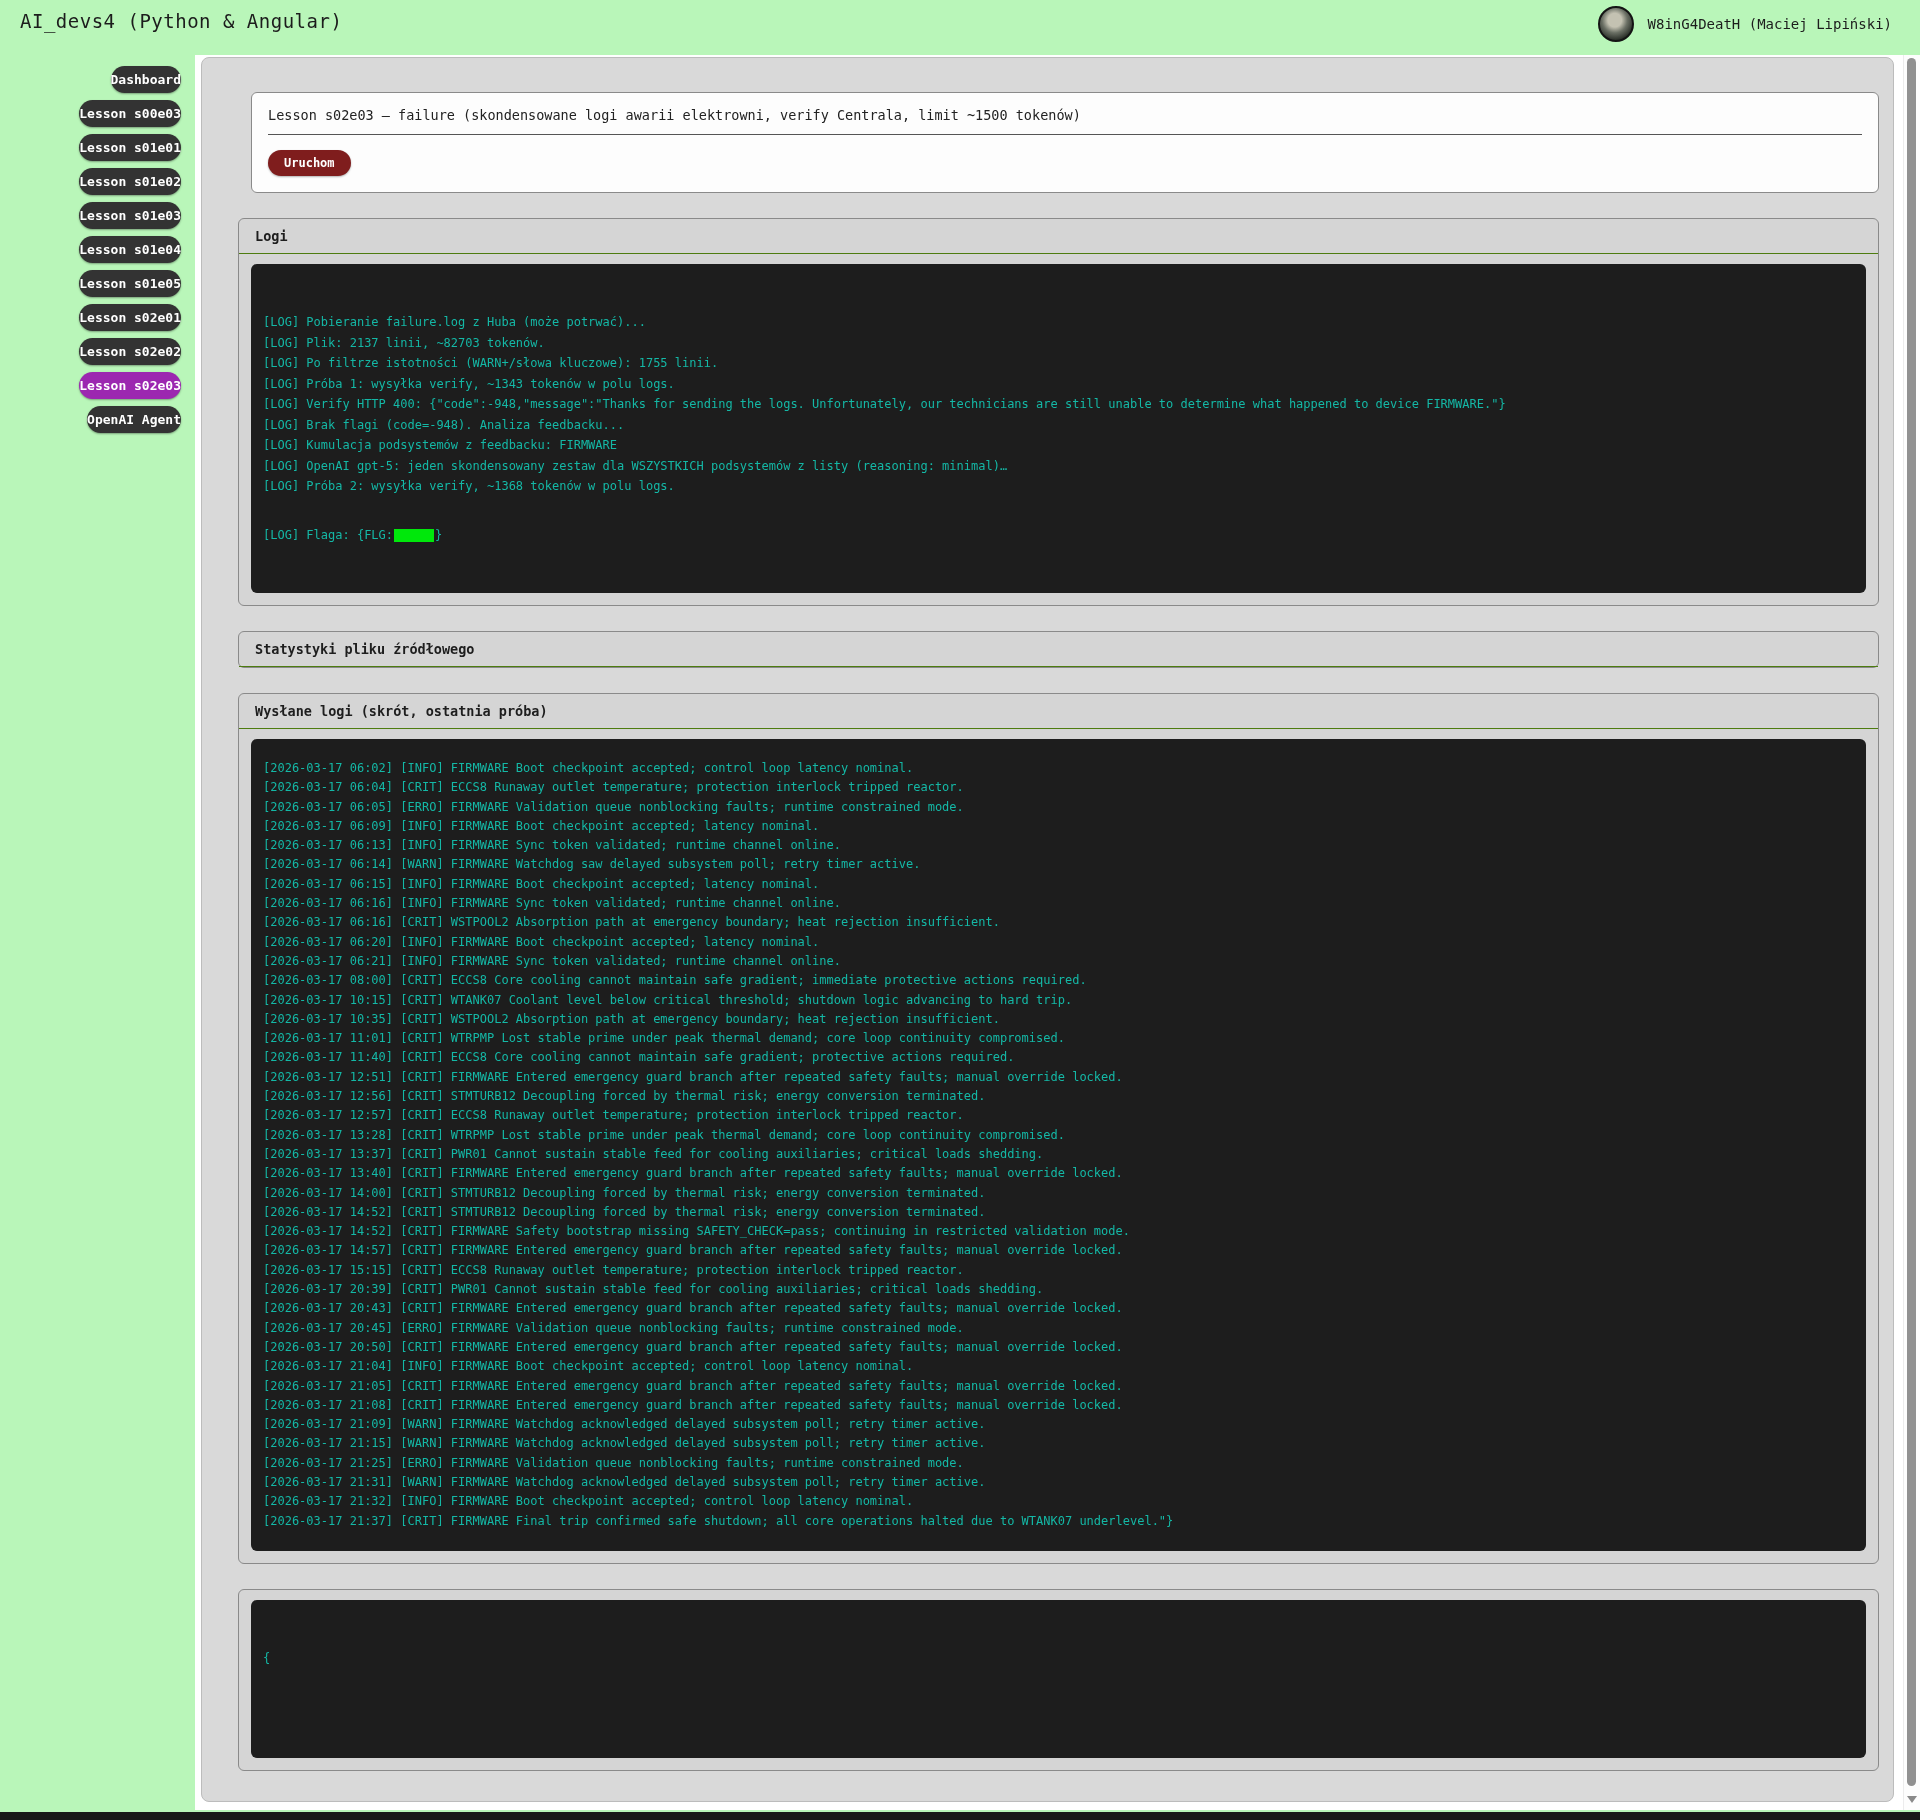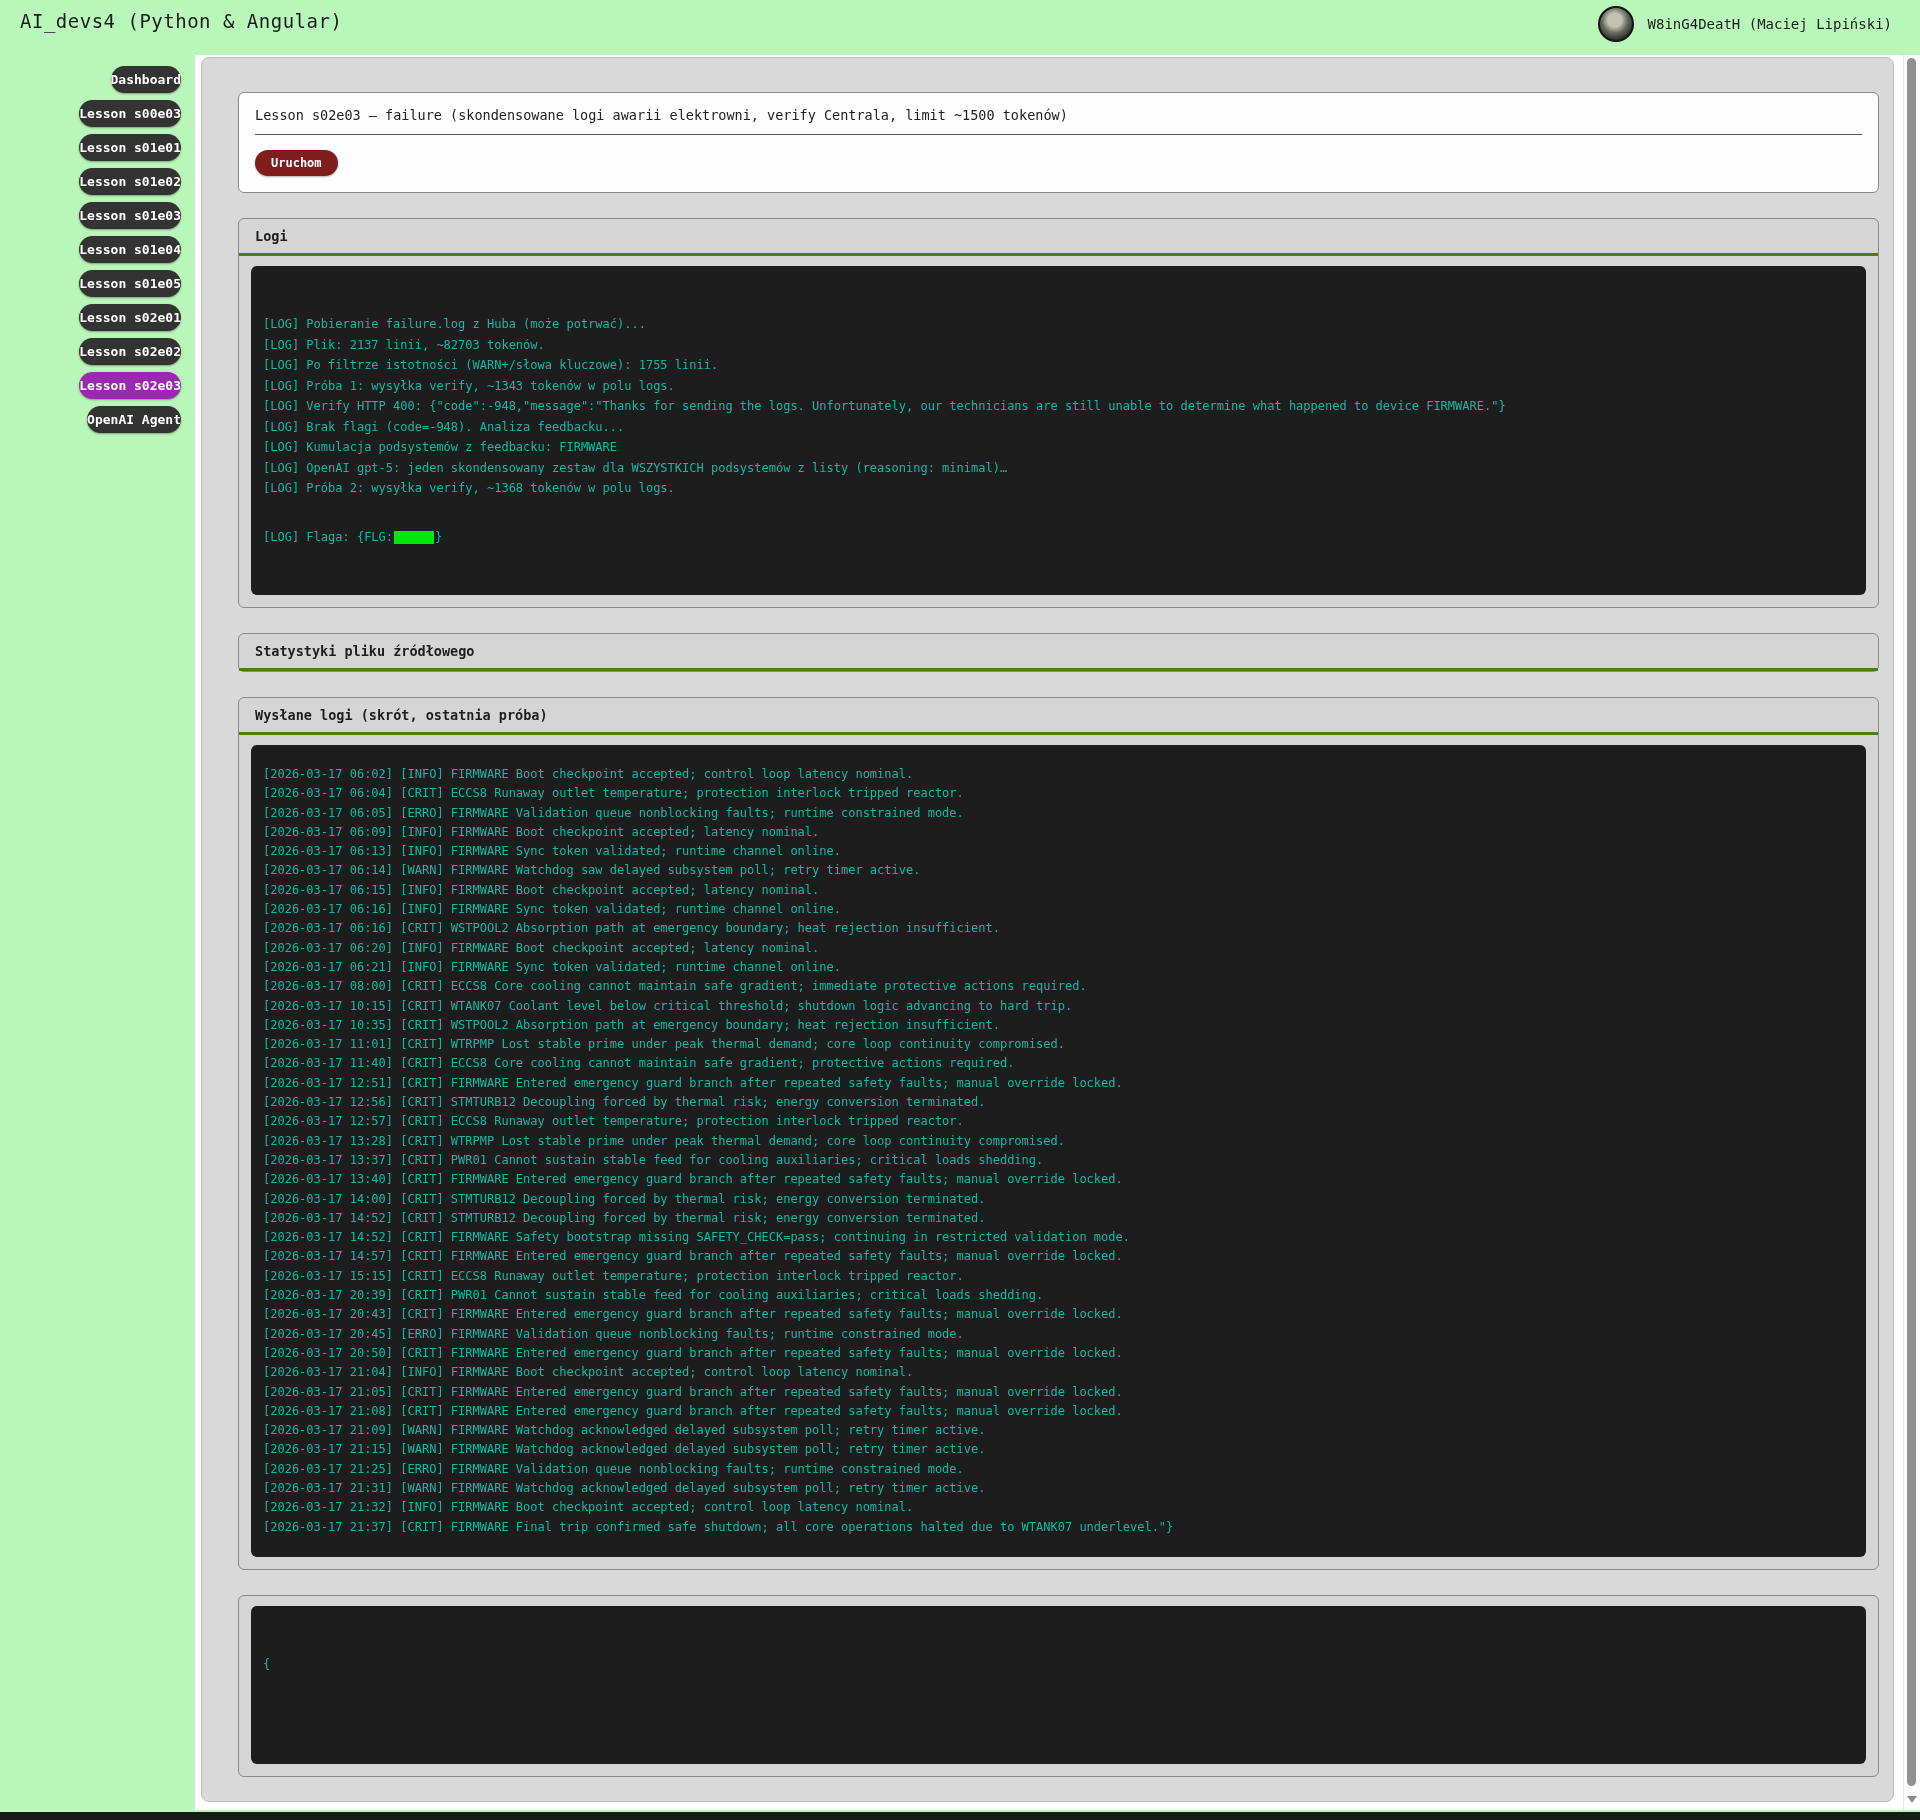--- a/index.html
+++ b/index.html
@@ -35,32 +35,32 @@
   .nav-btn.active{background:var(--accent-purple);}
   
   .content-shell{position:absolute;left:195px;top:55px;right:0;bottom:10px;background:#ffffff;}
   .panel{
     position:absolute;left:6px;top:2px;right:26px;bottom:8px;
     background:#d9d9d9;border:1px solid #bcbcbc;border-radius:8px;
     padding:34px 14px 0 36px;overflow:hidden;
   }
   
   .card{border:1px solid #8a8a8a;border-radius:6px;margin-bottom:25px;}
-  .white-card{background:#fdfdfd;padding:14px 16px 16px;}
+  .white-card{background:#fdfdfd;padding:14px 16px 16px;margin-left:13px;}
   .lesson-title{font-size:13.5px;color:#222;white-space:pre;}
   .title-rule{border:none;border-top:1px solid #555;margin:11px 0 15px;}
   .run-btn{
     background:#7f1d1d;color:#fff;border:none;border-radius:13px;
     font-family:inherit;font-size:12px;font-weight:bold;
     padding:6px 16px;cursor:pointer;box-shadow:0 1px 2px rgba(0,0,0,0.3);
   }
   .gray-card{background:#d5d5d5;}
   .card-heading{
     font-size:13.5px;font-weight:bold;color:#1e1e1e;
-    padding:9px 16px;border-bottom:3px solid #4d7c0f;white-space:pre;
+    padding:9px 16px;border-bottom:1px solid #4d7c0f;white-space:pre;
   }
   .card-body{padding:10px 12px 12px;}
   
   .terminal{
     background:var(--terminal-bg);border-radius:6px;color:#14b8a6;
     font-size:12px;padding:20px 12px;overflow:hidden;white-space:pre;
   }
   .terminal .log-line{white-space:pre;}
   .logi-terminal .log-line{line-height:20.5px;}
   .stats-terminal .log-line{line-height:19px;}

